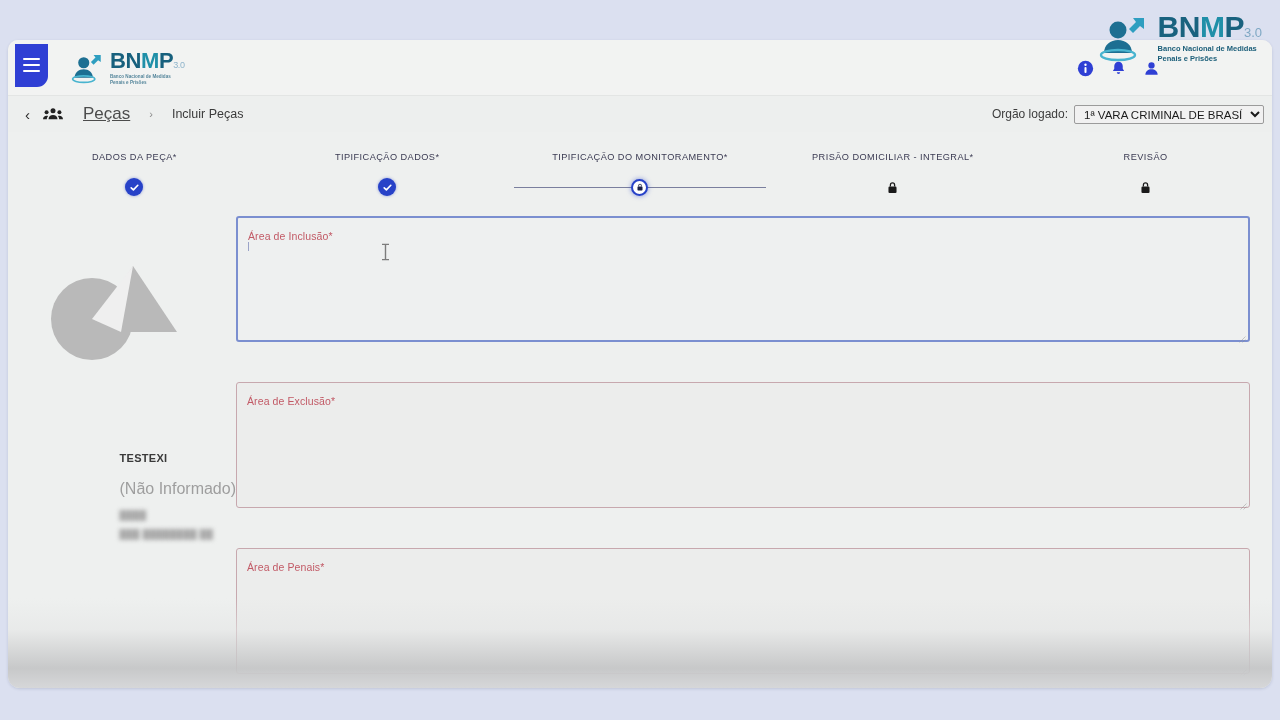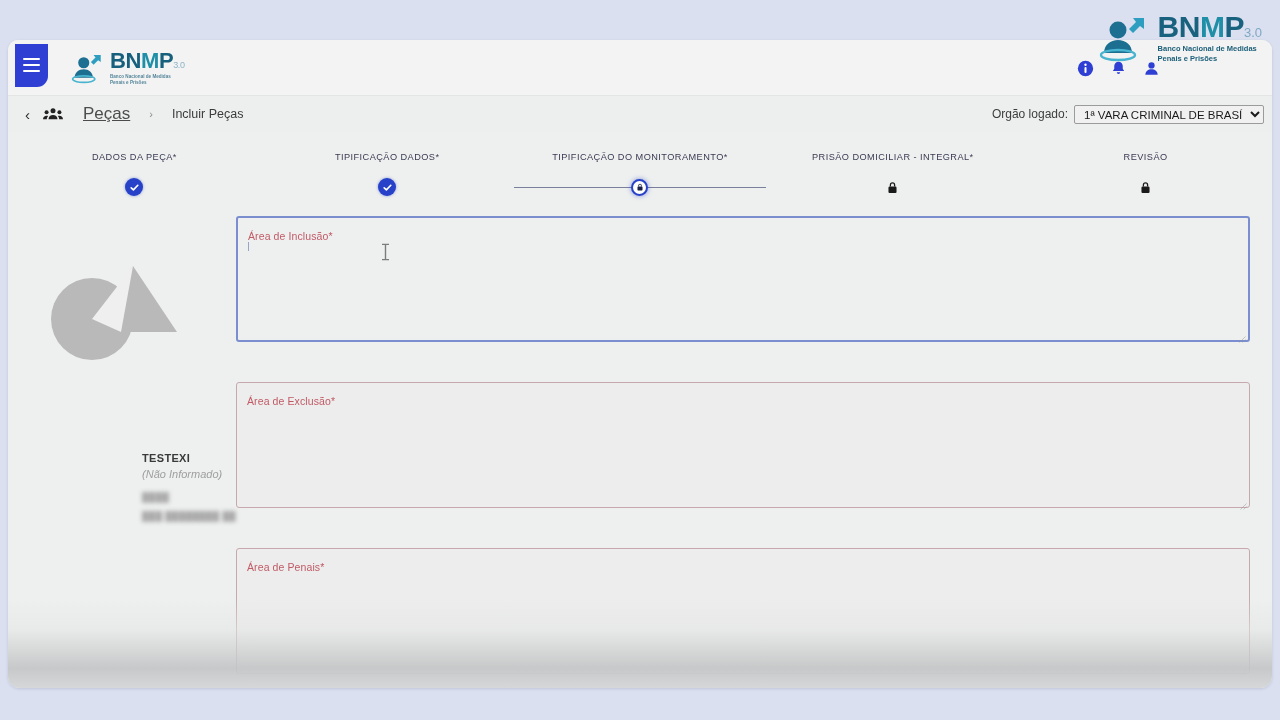--- a/index.html
+++ b/index.html
@@ -295,25 +295,24 @@
   .avatar-ph svg { width: 100%; height: 100%; display: block; }
 
   .subject-meta { padding-left: 44px; margin-top: 78px; }
   .subj-name {
     font-size: 11px;
     font-weight: bold;
     color: #3a3a3a;
     letter-spacing: .3px;
   }
   .subj-alias {
-    font-size: 11px;
+    font-size: 16px;
     color: #9e9e9e;
-    margin-top: 4px;
+    margin-top: 16px;
     filter: blur(.45px);
-    font-style: italic;
   }
   .subj-redacted {
     font-size: 9px;
     color: #a9a9a9;
     margin-top: 12px;
     filter: blur(2.1px);
     letter-spacing: .4px;
   }
   .subj-redacted.second { margin-top: 9px; }
 

